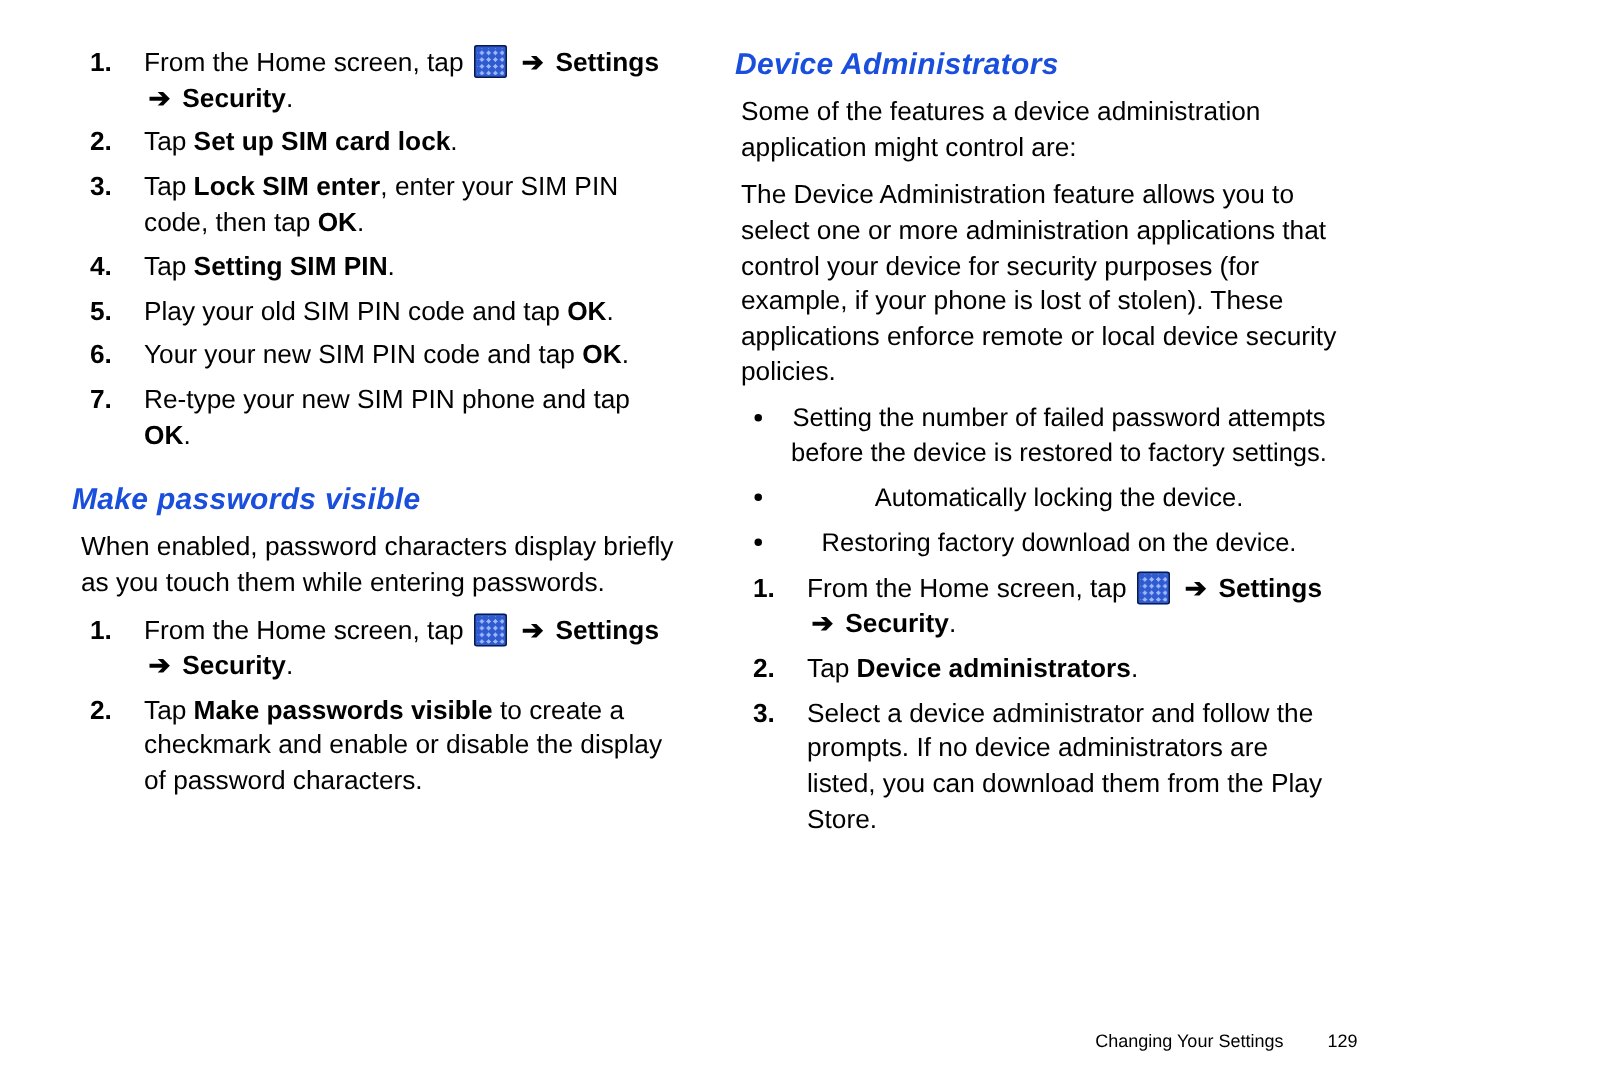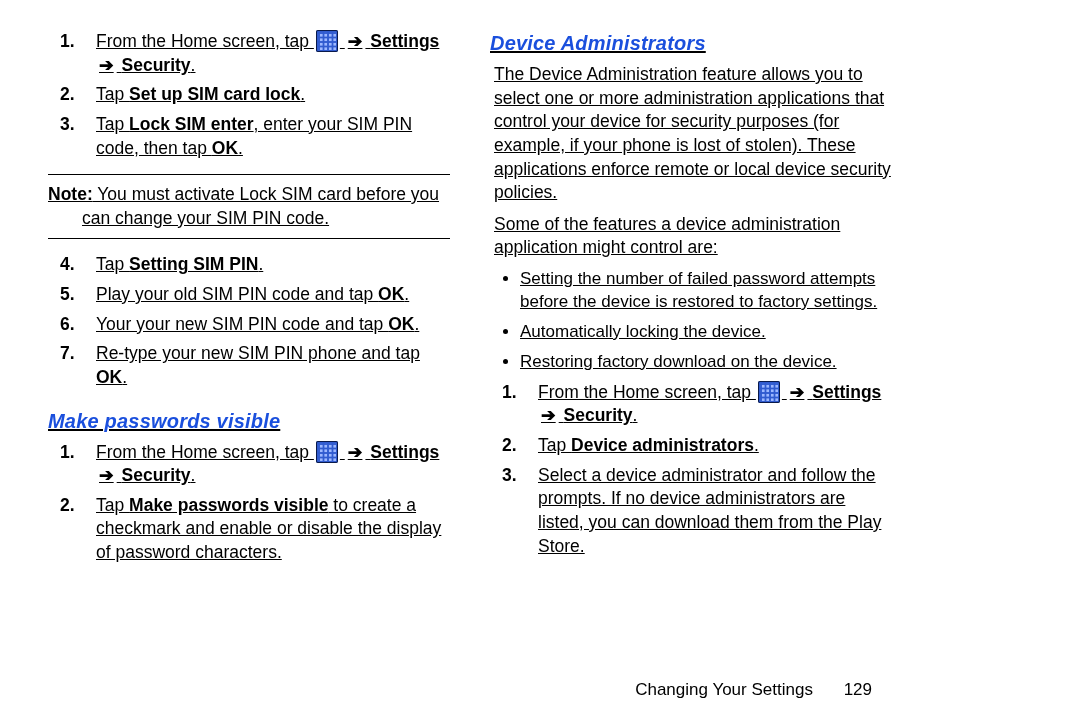--- a/index.html
+++ b/index.html
@@ -61,20 +61,21 @@
   }
   .body-p {
     margin: 4px 0 8px 4px;
   }
   .body-p.indent { padding-left: 2px; }
   .bold { font-weight: bold; }
   ul.bullets {
     list-style: disc;
     padding-left: 30px;
     margin: 5px 0;
+    text-align: center;
   }
   ul.bullets li { margin-bottom: 7px; font-size: 17px; }
   .apps-icon {
     display: inline-block;
     width: 22px; height: 22px;
     background: #305bcf;
     vertical-align: -5px;
     border-radius: 2px;
     position: relative;
     margin: 0 2px;
@@ -86,25 +87,25 @@
     inset: 2px;
     background-image:
       radial-gradient(circle, #9db8ff 1.3px, transparent 1.3px);
     background-size: 4.5px 4.5px;
     background-position: 1px 1px;
   }
   .arrow { font-weight: bold; padding: 0 3px; }
   .footer {
     position: absolute;
     bottom: 18px;
-    right: 68px;
-    font-size: 17px;
+    right: 35px;
+    font-size: 12px;
   }
   .footer .pg { margin-left: 26px; }
-  .root { position: relative; width:940px; height:720px;text-decoration:underline; }
+  .root { position: relative; width:940px; height:720px; }
 </style>
 </head>
 <body>
 <div class="root">
 
 <div class="page">
 
   <div class="col">
     <ol class="steps">
       <li>
@@ -116,52 +117,50 @@
         <span class="bold">Security</span><span>.</span>
       </li>
       <li>
         <span>Tap </span><span class="bold">Set up SIM card lock</span><span>.</span>
       </li>
       <li>
         <span>Tap </span><span class="bold">Lock SIM enter</span><span>, enter your SIM PIN code, then tap </span><span class="bold">OK</span><span>.</span>
       </li>
     </ol>
 
-    <div class="note-block">
-      <div class="note-text"><span class="bold">Note:</span><span> You must activate Lock SIM card before you can change your SIM PIN code.</span></div>
-    </div>
 
     <ol class="steps start4">
       <li><span>Tap </span><span class="bold">Setting SIM PIN</span><span>.</span></li>
       <li><span>Play your old SIM PIN code and tap </span><span class="bold">OK</span><span>.</span></li>
       <li><span>Your your new SIM PIN code and tap </span><span class="bold">OK</span><span>.</span></li>
       <li><span>Re-type your new SIM PIN phone and tap </span><span class="bold">OK</span><span>.</span></li>
     </ol>
 
     <div class="hdr">Make passwords visible</div>
+    <div class="body-p indent">When enabled, password characters display briefly as you touch them while entering passwords.</div>
 
     <ol class="steps">
       <li>
         <span>From the Home screen, tap </span>
         <span class="apps-icon"></span>
         <span class="arrow">➔</span>
         <span class="bold">Settings</span>
         <span class="arrow">➔</span>
         <span class="bold">Security</span><span>.</span>
       </li>
       <li>
         <span>Tap </span><span class="bold">Make passwords visible</span><span> to create a checkmark and enable or disable the display of password characters.</span>
       </li>
     </ol>
   </div>
 
   <div class="col">
     <div class="hdr" style="margin-top:0">Device Administrators</div>
+    <div class="body-p">Some of the features a device administration application might control are:</div>
     <div class="body-p">The Device Administration feature allows you to select one or more administration applications that control your device for security purposes (for example, if your phone is lost of stolen). These applications enforce remote or local device security policies.</div>
-    <div class="body-p">Some of the features a device administration application might control are:</div>
     <ul class="bullets">
       <li>Setting the number of failed password attempts before the device is restored to factory settings.</li>
       <li>Automatically locking the device.</li>
       <li>Restoring factory download on the device.</li>
     </ul>
 
 
     <ol class="steps">
       <li>
         <span>From the Home screen, tap </span>

